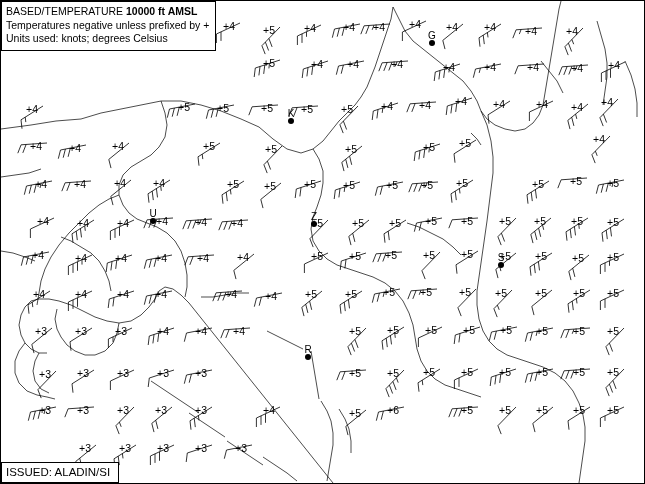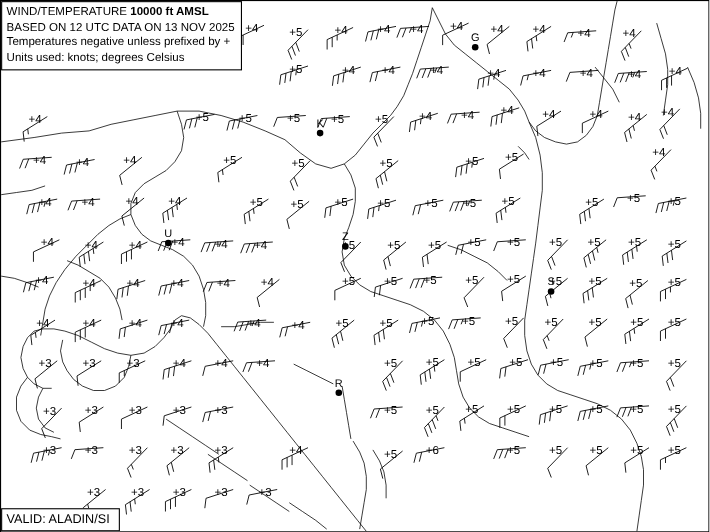--- a/index.html
+++ b/index.html
@@ -1064,22 +1064,21 @@
   <div id="cities">
       <div class="citylabel" style="left: 431px; top: 34px;">G</div>
       <div class="citylabel" style="left: 290px; top: 112px;">K</div>
       <div class="citylabel" style="left: 152px; top: 212px;">U</div>
       <div class="citylabel" style="left: 313px; top: 215px;">Z</div>
       <div class="citylabel" style="left: 500px; top: 256px;">S</div>
       <div class="citylabel" style="left: 307px; top: 348px;">R</div>
     </div>
 
   <div class="legend">
-    <div><span>WIND/TEMPERATURE </span><b>10000 ft AMSL</b></div>
-    <div>BASED ON 12 UTC DATA ON 13 NOV 2025</div>
+    <div><span>BASED/TEMPERATURE </span><b>10000 ft AMSL</b></div>
     <div>Temperatures negative unless prefixed by +</div>
     <div>Units used: knots; degrees Celsius</div>
   </div>
 
   <div class="modelbox">
-    <span>VALID: ALADIN/SI</span>
+    <span>ISSUED: ALADIN/SI</span>
   </div>
 </div>
 
 </body></html>

